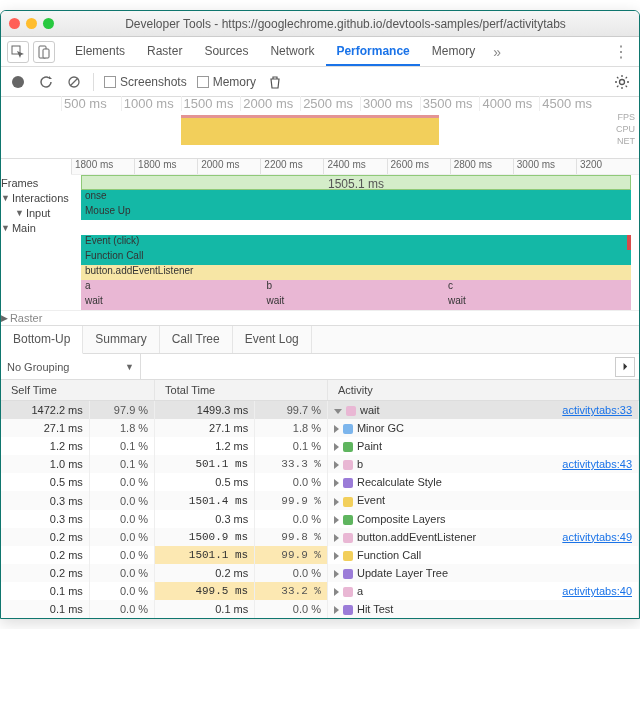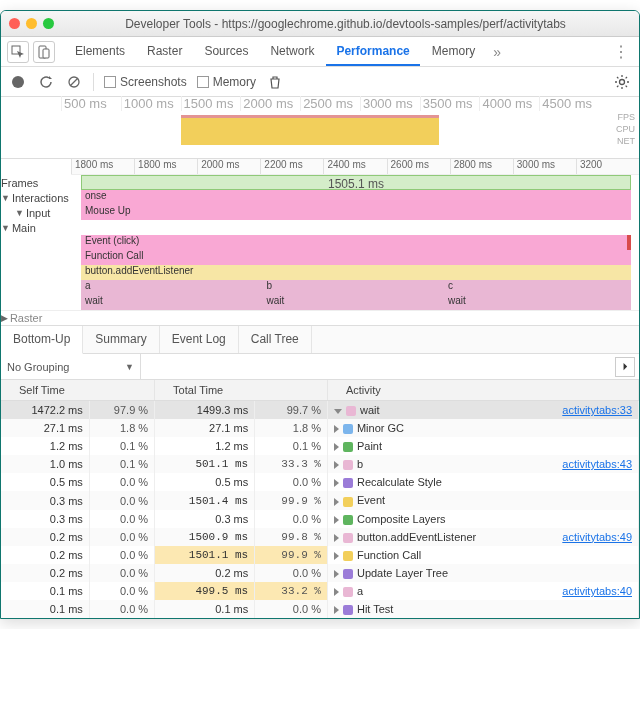--- a/index.html
+++ b/index.html
@@ -28,36 +28,36 @@
   .ov-ticks span { flex:1; border-left:1px solid #eee; padding-left:2px; }
   .ov-flame { position:absolute; left:180px; right:200px; top:18px; height:30px; background:#f2cf5b; border-top:3px solid #e39494; }
   .ov-labels { position:absolute; right:4px; top:14px; font-size:9px; color:#aaa; line-height:12px; text-align:right; }
   .timeline { border-bottom:1px solid #ddd; }
   .tl-ticks { display:flex; font-size:10px; color:#666; height:16px; background:#fafafa; border-bottom:1px solid #eee; margin-left:70px; }
   .tl-ticks span { flex:1; border-left:1px solid #e0e0e0; padding-left:3px; }
   .tl-row { display:flex; align-items:center; height:15px; font-size:11px; }
   .tl-label { width:80px; color:#444; display:flex; align-items:center; gap:2px; }
   .tl-track { flex:1; height:100%; position:relative; margin-right:8px; }
   .bar { position:absolute; top:0; bottom:0; }
-  .green { background:#b7e1a1; } .yellow { background:#f9a8d4; } .pink { background:#e9b7d4; } .lightyellow { background:#f7e6a5; }
+  .green { background:#b7e1a1; } .yellow { background:#14b8a6; } .pink { background:#e9b7d4; } .lightyellow { background:#f7e6a5; }
   .frames .bar { background:#d4edc9; border:1px solid #8fc978; }
   .main-rows .tl-label { width:80px; }
   .tl-sub { padding-left:14px; }
   .center-text { position:absolute; left:50%; transform:translateX(-50%); font-size:12px; color:#555; top:1px; }
   .bar-text { font-size:10px; color:#333; padding-left:4px; white-space:nowrap; overflow:hidden; }
   .redbar { position:absolute; right:0; top:0; bottom:0; width:4px; background:#d84b4b; }
   .details-tabs { display:flex; height:28px; border-bottom:1px solid #ddd; background:#fafafa; }
   .dtab { padding:6px 12px; font-size:12px; color:#555; border-right:1px solid #e5e5e5; cursor:pointer; }
   .dtab.active { background:#fff; border-bottom:1px solid #fff; margin-bottom:-1px; }
   .filterbar { display:flex; height:26px; border-bottom:1px solid #ddd; align-items:center; }
   .filter-input { width:110px; height:100%; border:none; border-right:1px solid #ddd; padding:0 6px; font-size:11px; color:#888; }
   .group-select { flex:0 0 140px; border-right:1px solid #ddd; height:100%; display:flex; align-items:center; padding:0 6px; font-size:11px; color:#555; justify-content:space-between; }
   .expand-btn { margin-left:auto; width:20px; height:20px; border:1px solid #ccc; margin-right:4px; display:flex; align-items:center; justify-content:center; font-size:10px; }
   .table { width:100%; border-collapse:collapse; font-size:11px; }
-  .table th { text-align:left; padding:4px 18px; background:#f3f3f3; border-bottom:1px solid #ddd; border-right:1px solid #e5e5e5; font-weight:normal; color:#444; }
+  .table th { text-align:left; padding:4px 10px; background:#f3f3f3; border-bottom:1px solid #ddd; border-right:1px solid #e5e5e5; font-weight:normal; color:#444; }
   .table td { padding:3px 6px; border-right:1px solid #eee; }
   .table tr:nth-child(even) td { background:#fafafa; }
   .num { text-align:right; }
   .pct { text-align:right; color:#555; }
   .hl { background:#fce8b2;font-family:Liberation Mono, monospace; }
   .table tr.selected td { background:#e4e4e4; }
   .swatch { display:inline-block; width:10px; height:10px; border-radius:2px; margin-right:4px; vertical-align:middle; }
   .tri { display:inline-block; width:0; height:0; border-top:4px solid transparent; border-bottom:4px solid transparent; border-left:5px solid #888; margin-right:4px; vertical-align:middle; }
   .tri.down { border-left:4px solid transparent; border-right:4px solid transparent; border-top:5px solid #888; border-bottom:none; }
   .link { color:#1a73e8; text-decoration:underline; float:right; }
@@ -269,22 +269,22 @@
           <span class="caret">▶</span>
           <span>Raster</span>
         </div>
       <div class="tl-track"></div>
     </div>
   </div>
 
   <div class="details-tabs">
     <div class="dtab active">Bottom-Up</div>
     <div class="dtab">Summary</div>
+    <div class="dtab">Call Tree</div>
     <div class="dtab">Event Log</div>
-    <div class="dtab">Call Tree</div>
   </div>
 
   <div class="filterbar">
     <div class="group-select">
       <span>No Grouping</span>
         <span class="caret">▼</span>
     </div>
     <div class="expand-btn">⏵</div>
   </div>
 

